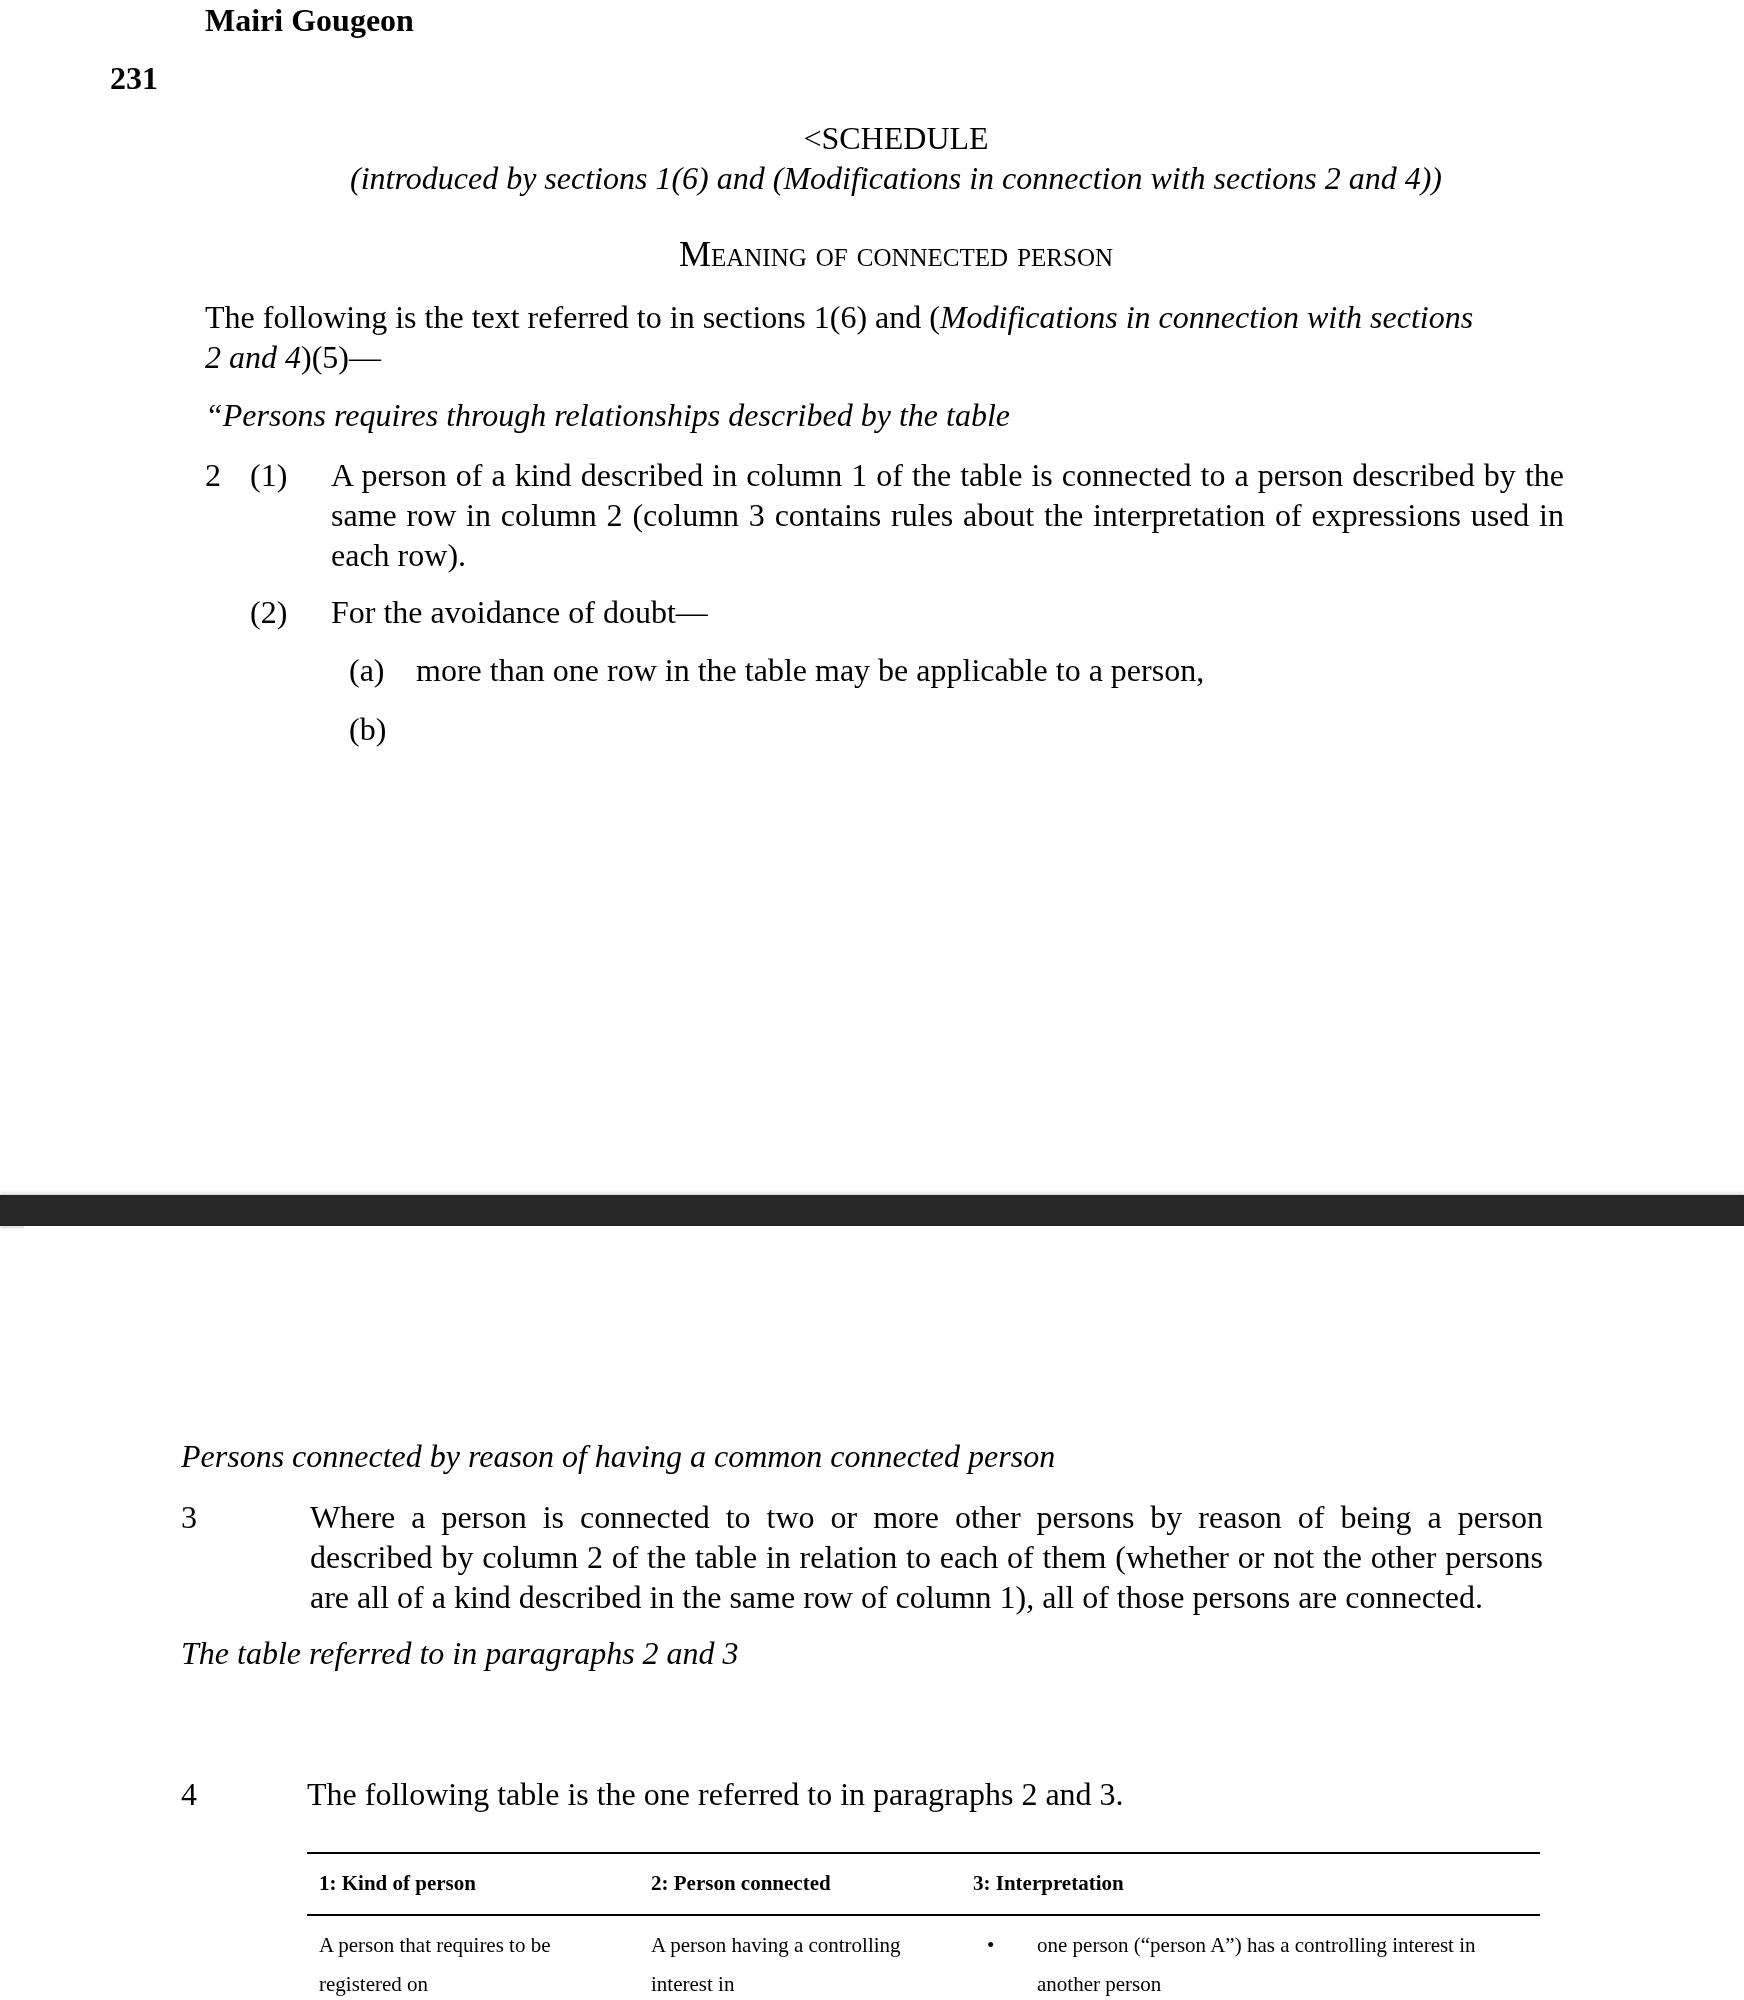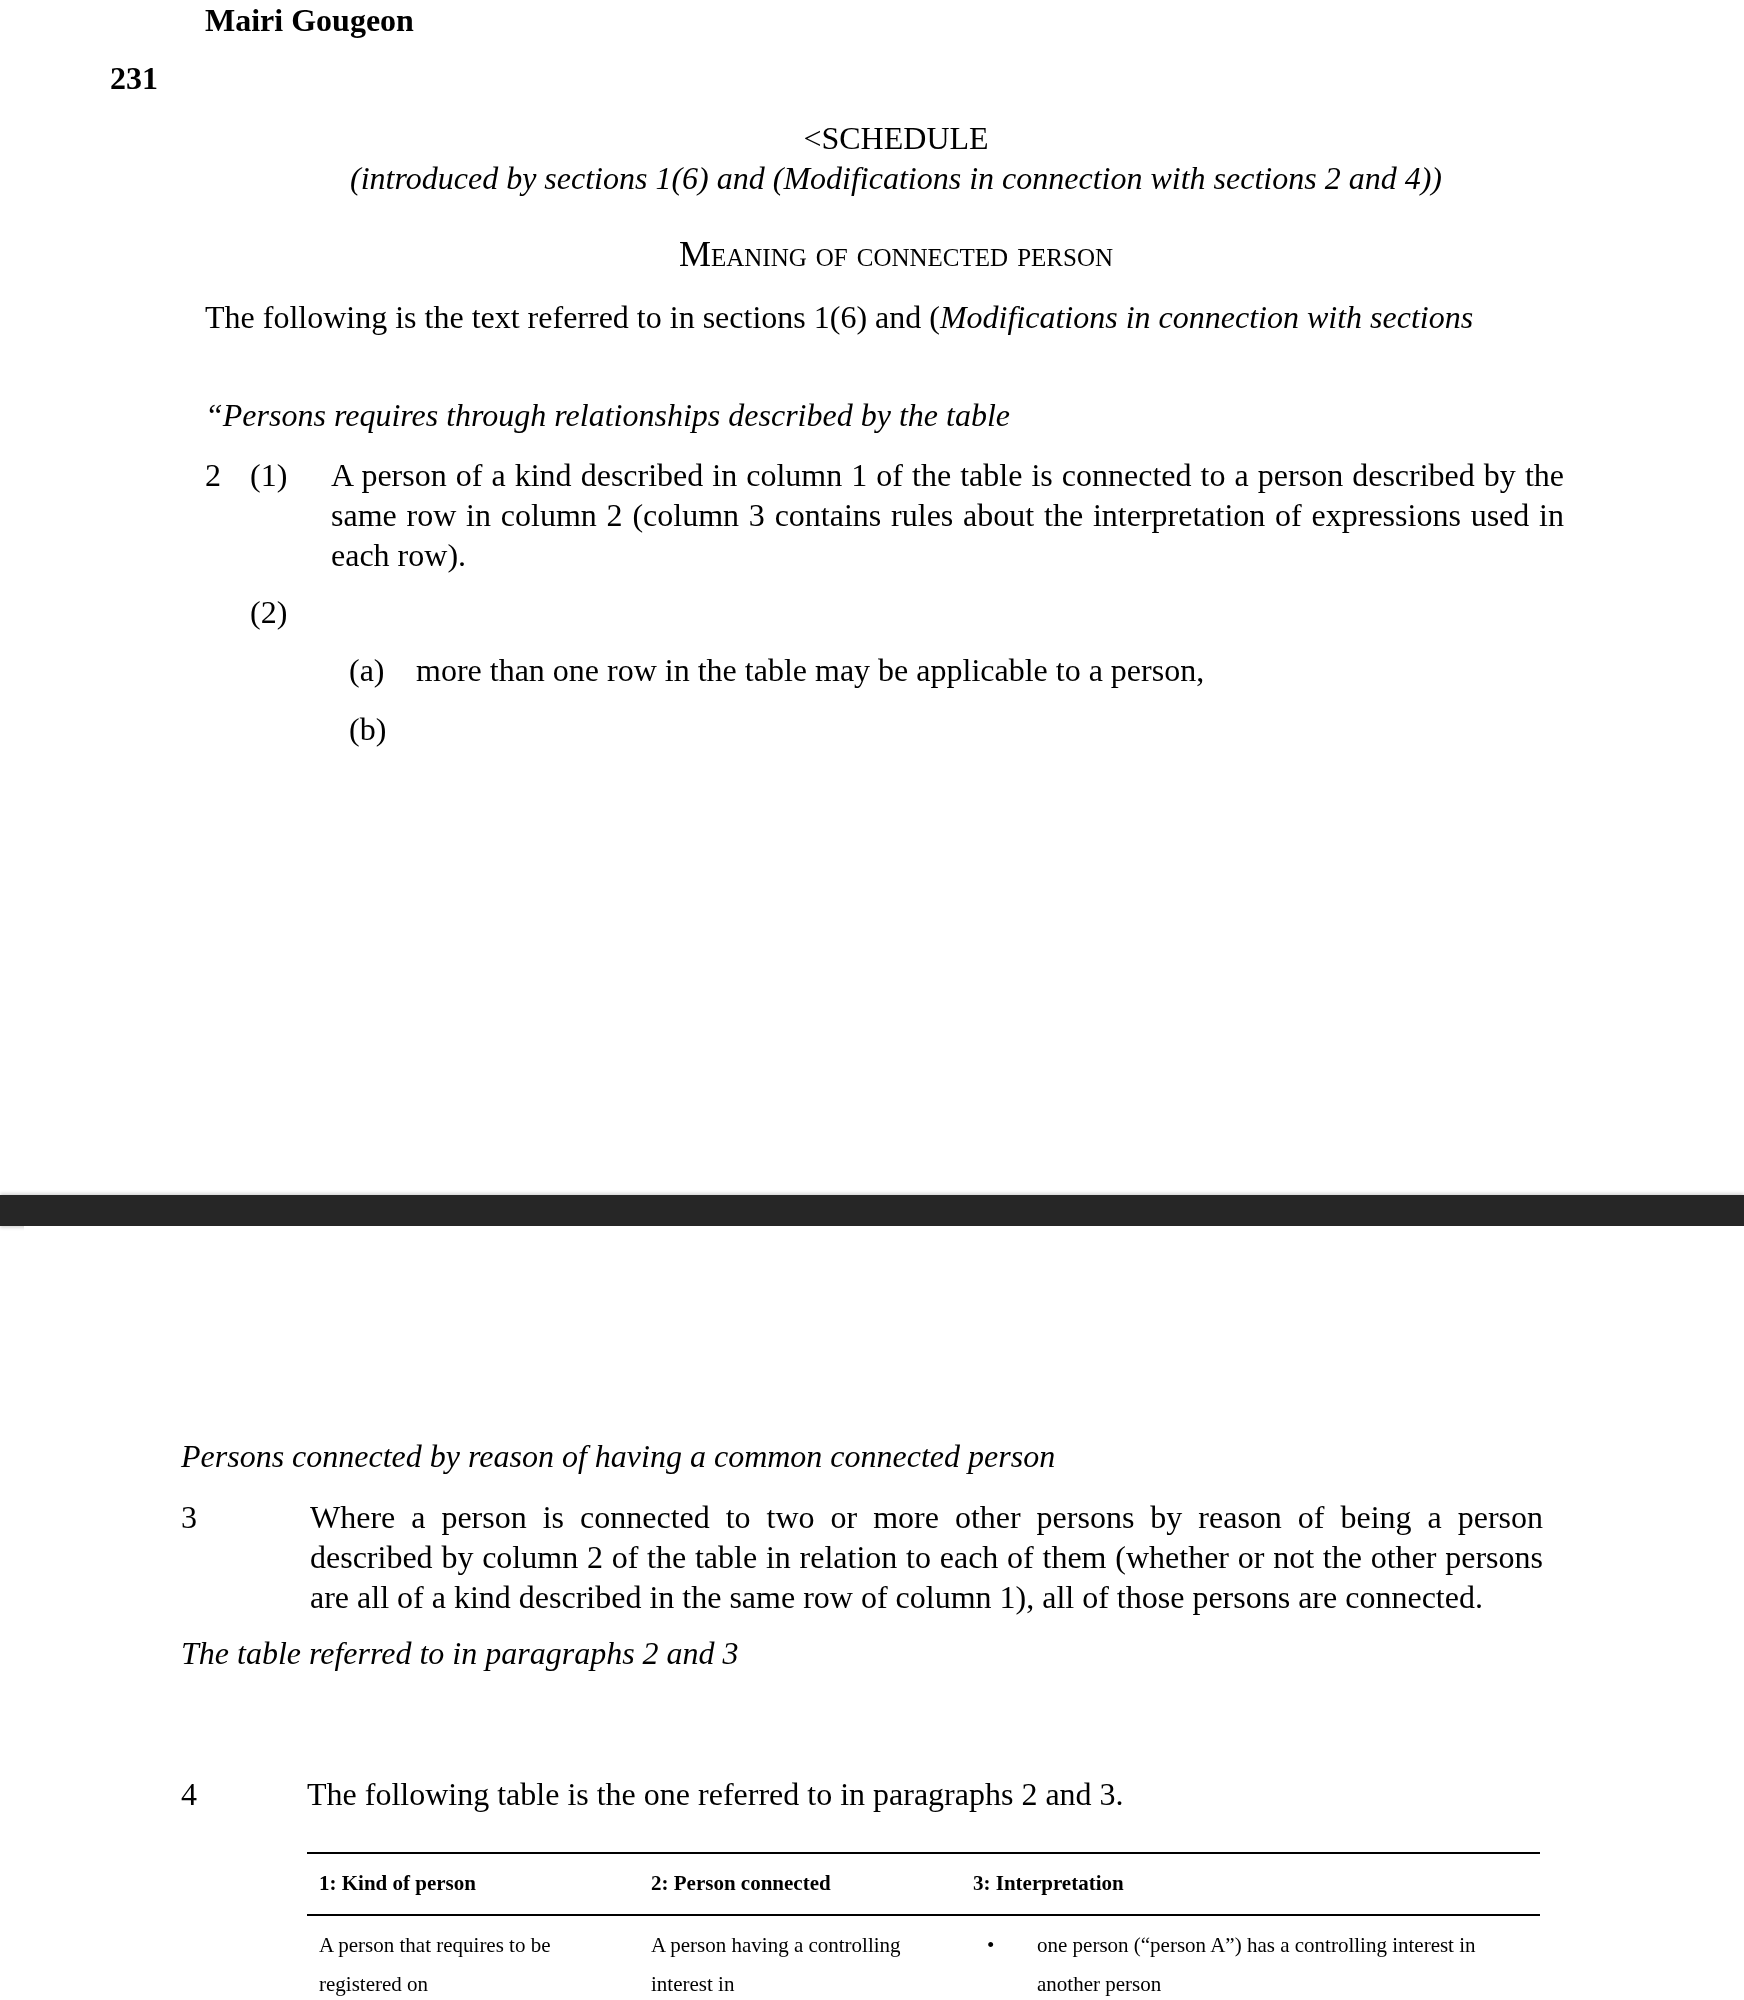--- a/index.html
+++ b/index.html
@@ -48,29 +48,33 @@
 
   <div class="abs center" style="left:0; width:1744px; top:118px;">&lt;SCHEDULE</div>
   <div class="abs center italic" style="left:0; width:1744px; top:158px;">(introduced by sections 1(6) and (Modifications in connection with sections 2 and 4))</div>
 
   <div class="abs center smallcaps" style="left:0; width:1744px; top:234px;">Meaning of connected person</div>
 
   <div class="abs" style="left:181px; top:297px; width:1360px;">
     <div>
       <span>The following is the text referred to in sections 1(6) and (</span><span class="italic">Modifications in connection with sections</span>
     </div>
+    <div>
+      <span class="italic">2 and 4</span><span>)(5)—</span>
+    </div>
   </div>
 
   <div class="abs italic" style="left:181px; top:395px;">“Persons requires through relationships described by the table</div>
 
   <div class="abs" style="left:181px; top:455px;">2</div>
   <div class="abs" style="left:226px; top:455px;">(1)</div>
   <div class="abs justify" style="left:307px; top:455px; width:1233px; text-align-last:left;">A person of a kind described in column 1 of the table is connected to a person described by the same row in column 2 (column 3 contains rules about the interpretation of expressions used in each row).</div>
 
   <div class="abs" style="left:226px; top:592px;">(2)</div>
+  <div class="abs" style="left:307px; top:592px;">For the avoidance of doubt—</div>
 
   <div class="abs" style="left:325px; top:650px;">(a)</div>
   <div class="abs" style="left:392px; top:650px; width:1148px;">more than one row in the table may be applicable to a person,</div>
 
   <div class="abs" style="left:325px; top:709px;">(b)</div>
 </div>
 
 <div class="divider"></div>
 
 <div class="page page-bottom"></div>

